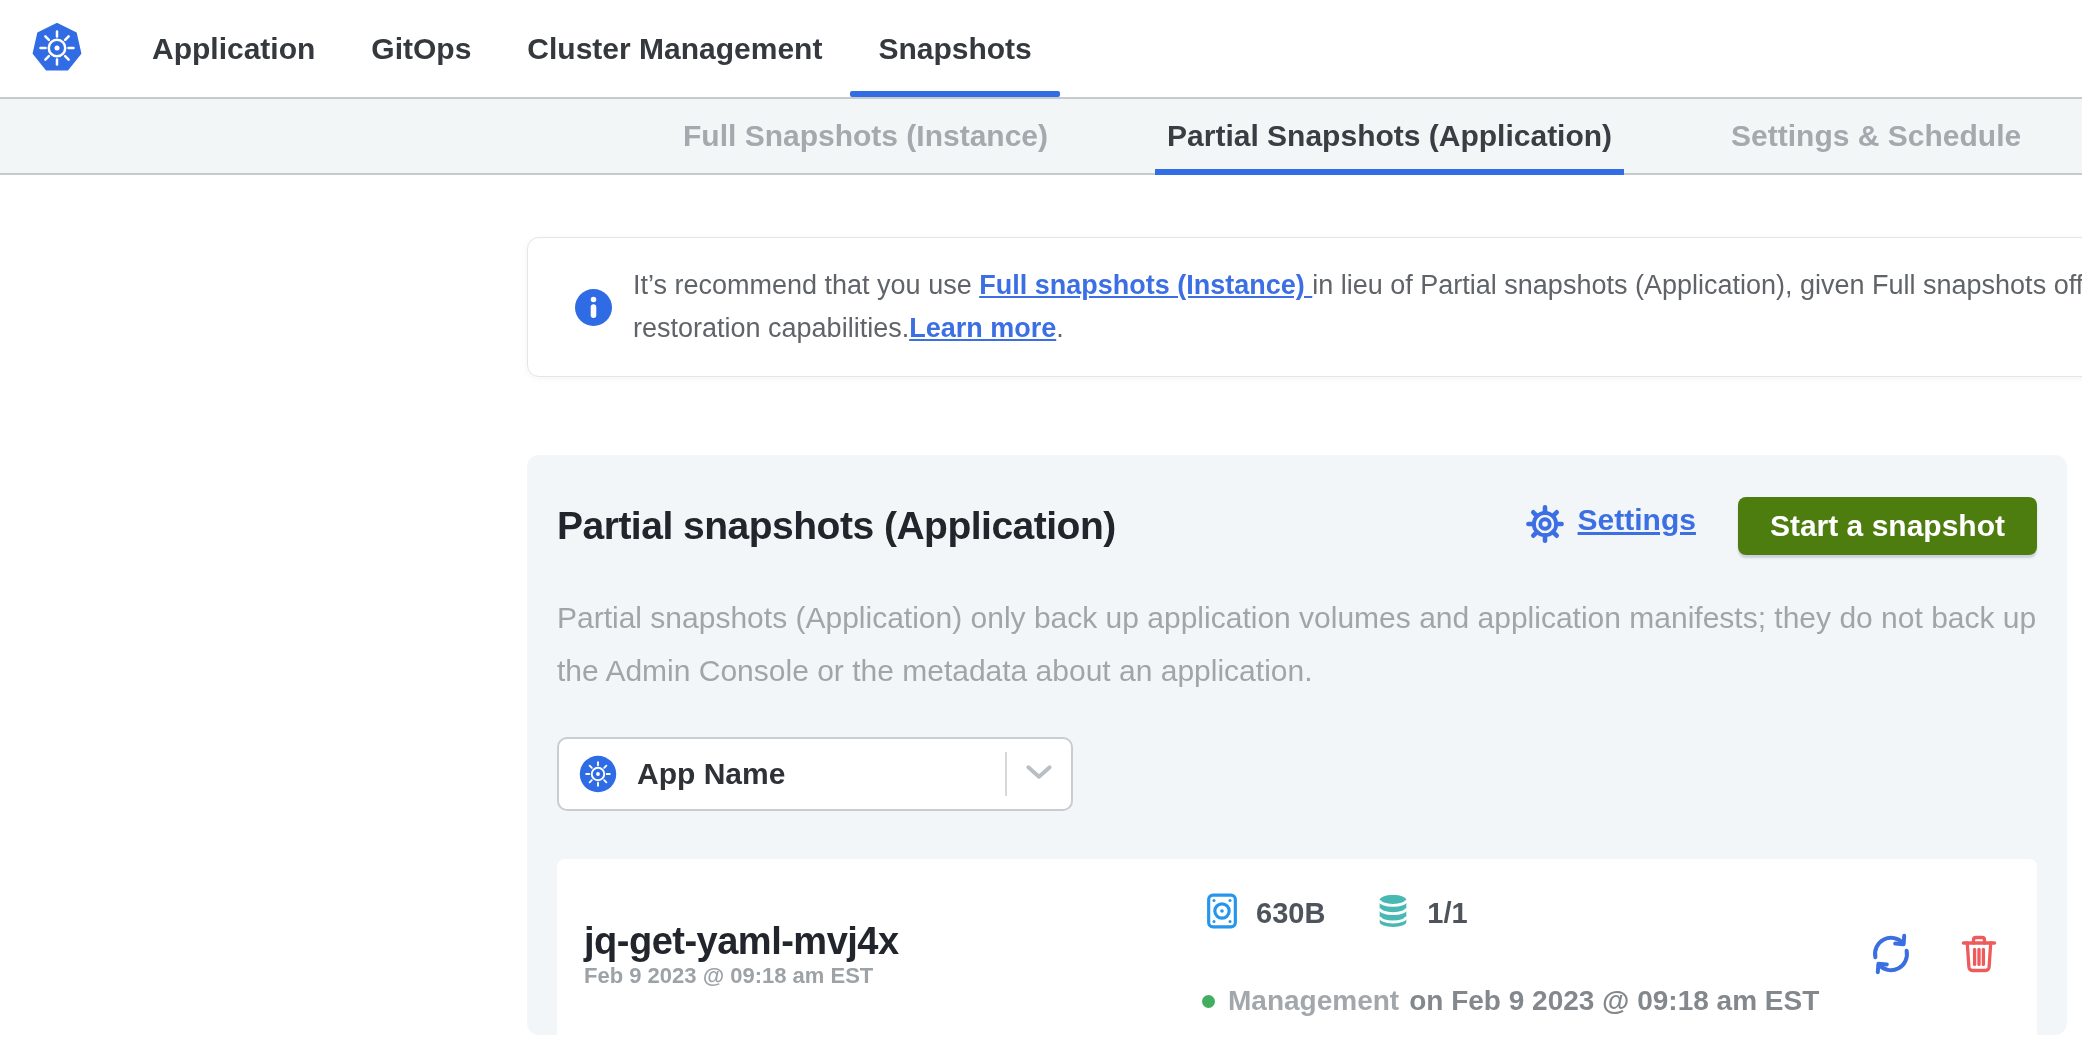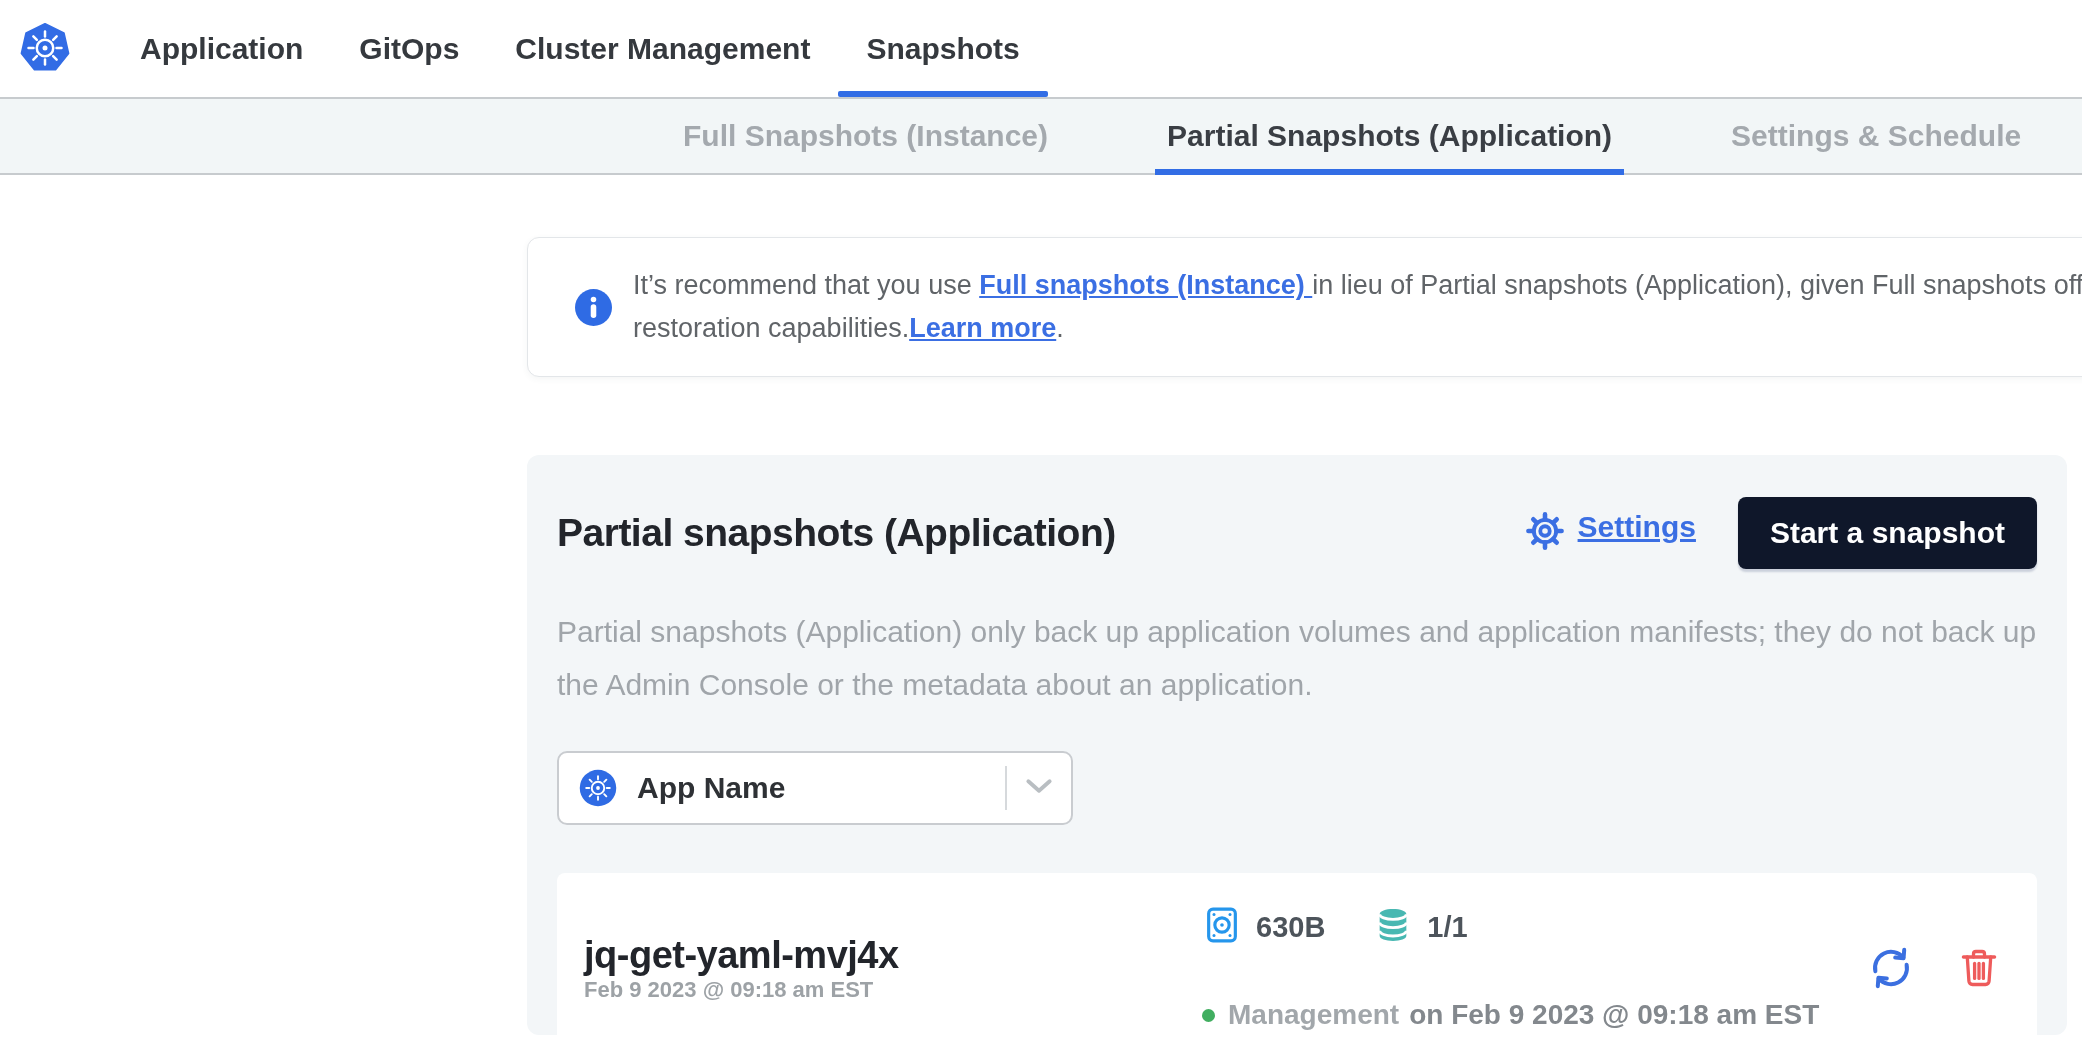--- a/index.html
+++ b/index.html
@@ -4,21 +4,21 @@
 <style>
   html,body { margin:0; padding:0; }
   body {
     width:2082px; height:1056px; position:relative; overflow:hidden;
     background:#ffffff; font-family:"Liberation Sans", sans-serif;
     -webkit-font-smoothing:antialiased;
   }
   a { cursor:pointer; }
 
   
-  .topnav { position:absolute; top:0; left:0; right:0; height:97px; background:#fff; }
+  .topnav { position:absolute; top:0; left:12px; right:0; height:97px; background:#fff; }
   .logo { position:absolute; left:20px; top:23px; width:50px; height:50px; }
   .topnav-tabs { display:flex; margin-left:112px; height:97px; align-items:stretch; }
   .topnav-tab {
     padding:0 28px; display:flex; align-items:center; position:relative;
     font-size:30px; font-weight:bold; color:#35393e; cursor:pointer; white-space:nowrap;
   }
   .topnav-tab.active::after {
     content:""; position:absolute; left:0; right:0; bottom:0; height:6px;
     background:#326de5; border-radius:2px;
   }
@@ -54,22 +54,22 @@
     position:absolute; left:527px; top:455px; width:1540px; height:580px; box-sizing:border-box;
     background:#f3f6f8; border-radius:12px; padding:42px 30px 40px 30px;
   }
   .panel-header { display:flex; align-items:center; }
   .panel-title { margin:0; font-size:39px; font-weight:bold; color:#22252b; letter-spacing:-0.5px; }
   .header-right { margin-left:auto; display:flex; align-items:center; }
   .settings-link { display:flex; align-items:flex-start; text-decoration:none; }
   .settings-link svg { margin-right:12px; }
   .settings-label { font-size:30px; font-weight:bold; color:#3b6fe3; text-decoration:underline; }
   .start-btn {
-    margin-left:42px; height:72px; padding:0 32px; border:none; border-radius:8px;
-    background:#0f172a; color:#fff; font-size:30px; font-weight:bold; font-family:inherit;
+    margin-left:42px; height:58px; padding:0 32px; border:none; border-radius:8px;
+    background:#4d7c0f; color:#fff; font-size:30px; font-weight:bold; font-family:inherit;
     cursor:pointer; box-shadow:0 3px 2px rgba(20,40,90,0.18);
   }
   .panel-desc { margin:36px 0 0; max-width:1485px; font-size:30px; line-height:53px; color:#a0a5aa; }
 
   
   .app-select {
     margin-top:40px; width:516px; height:74px; box-sizing:border-box; background:#fff;
     border:2px solid #c9ccd0; border-radius:10px; display:flex; align-items:center;
     padding-left:20px; cursor:pointer;
   }

